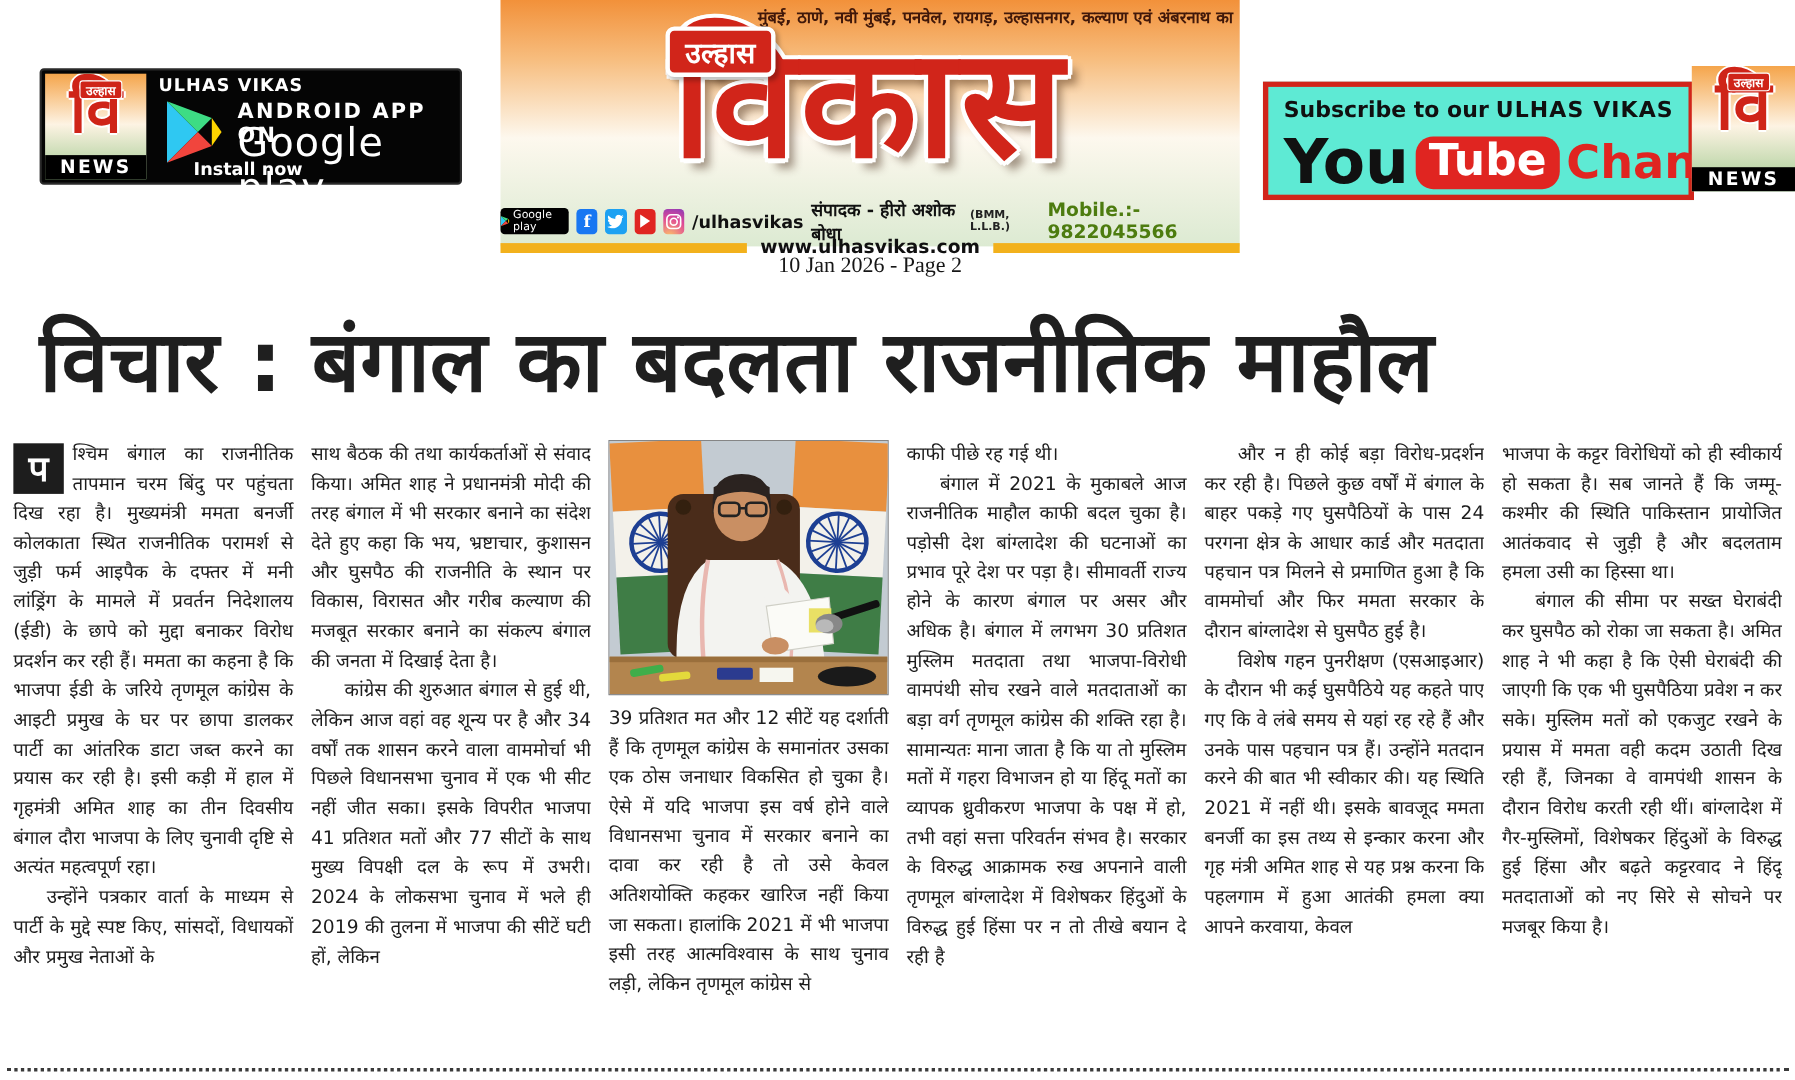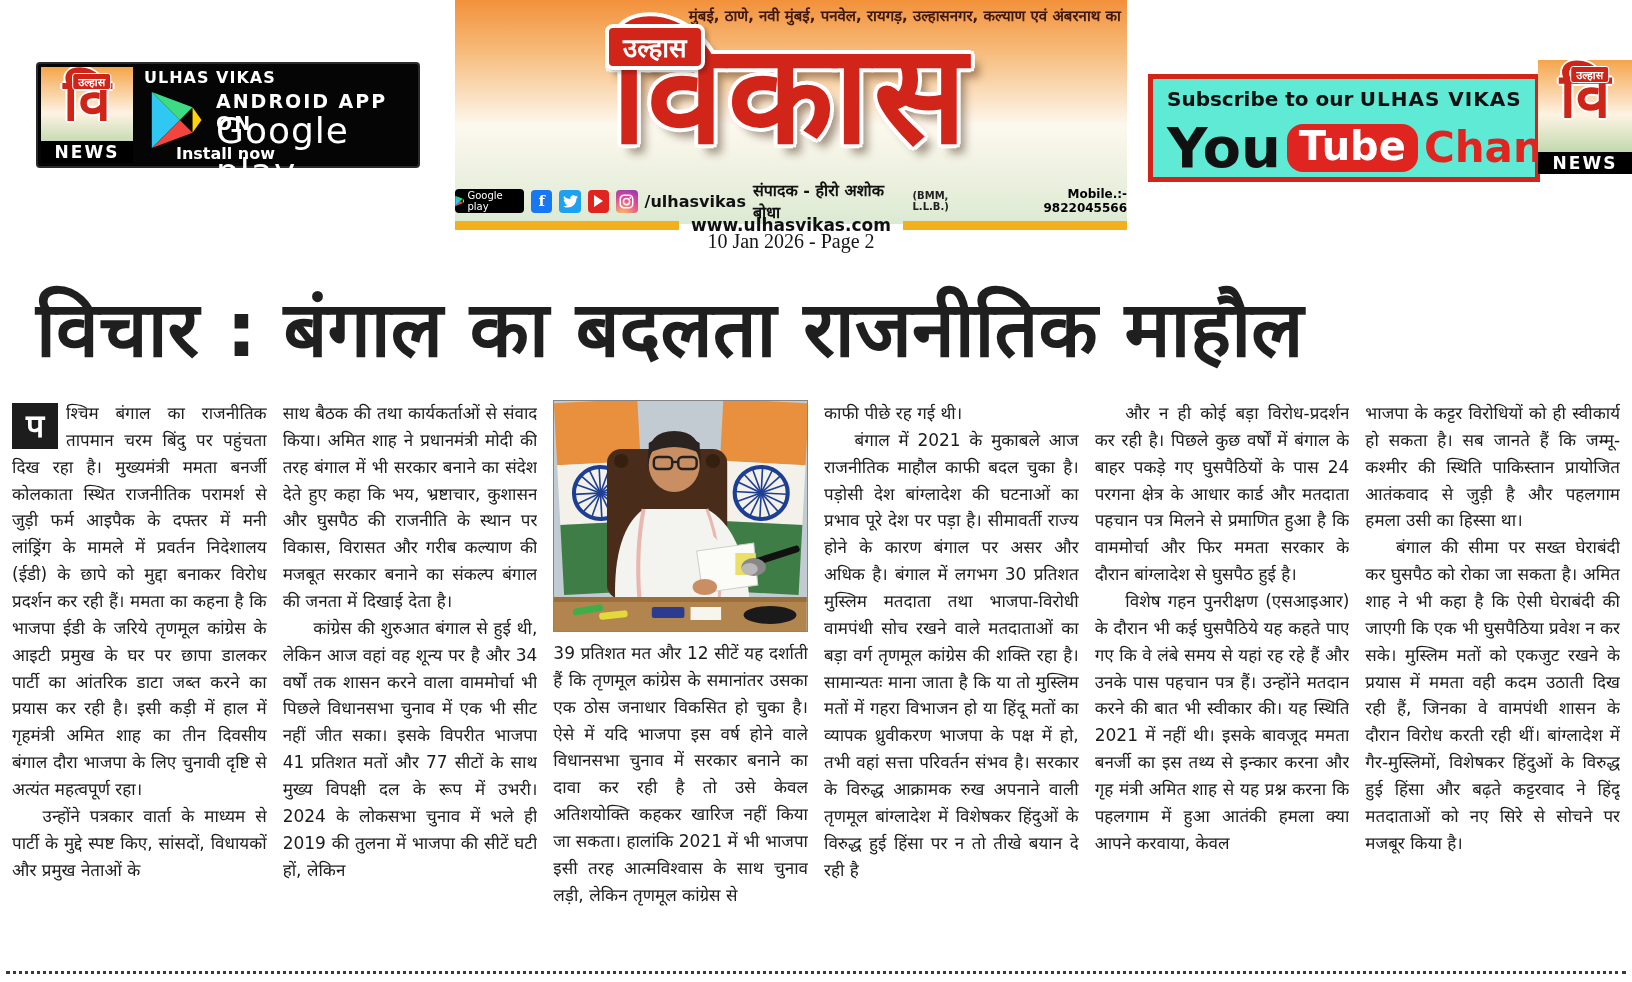--- a/index.html
+++ b/index.html
@@ -35,21 +35,21 @@
   .play-badge { width:74px; height:24px; background:#000; border-radius:4px; color:#fff; display:flex; align-items:center; justify-content:center; gap:3px; font-size:10px; }
   .soc { width:23px; height:23px; border-radius:4px; display:flex; align-items:center; justify-content:center; color:#fff; font-weight:800; font-size:15px; }
   .soc.fb { background:#1877f2; font-family:"DejaVu Serif", serif; }
   .soc.tw { background:#1da1f2; }
   .soc.yt { background:#e02521; }
   .soc.ig { background:radial-gradient(circle at 30% 110%, #fdc468 0%, #df4996 60%, #8a3ab9 100%); }
   .yt-tri { width:0; height:0; border-left:9px solid #fff; border-top:6px solid transparent; border-bottom:6px solid transparent; }
   .meta-handle { font-size:16px; font-weight:800; color:#111; }
   .meta-editor { font-size:16px; font-weight:800; color:#111; }
   .meta-quals { font-size:10px; font-weight:700; color:#222; }
-  .meta-mobile { margin-left:auto; font-size:12px; font-weight:800; color:#000000;text-align:right; }
+  .meta-mobile { margin-left:auto; font-size:17px; font-weight:800; color:#4d7c0f; }
   .web-bar { position:absolute; left:455px; top:218px; width:672px; height:14px; display:flex; align-items:center; gap:12px; }
   .web-bar .bar { flex:1; height:9px; background:#f2b11c; }
   .web-bar .url { font-size:17px; font-weight:800; color:#101010; white-space:nowrap; }
 
   
   .right-banner { position:absolute; left:1148px; top:60px; width:484px; height:114px; }
   .yt-box { position:absolute; left:0; top:2px; width:392px; height:108px; background:#5eead4; border:5px solid #d1251a; outline:2px solid #fff; padding:8px 10px 4px 14px;margin-top:12px; }
   .sub-line { font-size:20px; color:#101010; white-space:nowrap; }
   .sub-line .normal { font-weight:700; font-family:"DejaVu Sans", sans-serif; }
   .sub-line .boldname { font-weight:900; letter-spacing:1px; }
@@ -265,21 +265,21 @@
       <p>काफी पीछे रह गई थी।</p>
       <p class="indent">बंगाल में 2021 के मुकाबले आज राजनीतिक माहौल काफी बदल चुका है। पड़ोसी देश बांग्लादेश की घटनाओं का प्रभाव पूरे देश पर पड़ा है। सीमावर्ती राज्य होने के कारण बंगाल पर असर और अधिक है। बंगाल में लगभग 30 प्रतिशत मुस्लिम मतदाता तथा भाजपा-विरोधी वामपंथी सोच रखने वाले मतदाताओं का बड़ा वर्ग तृणमूल कांग्रेस की शक्ति रहा है। सामान्यतः माना जाता है कि या तो मुस्लिम मतों में गहरा विभाजन हो या हिंदू मतों का व्यापक ध्रुवीकरण भाजपा के पक्ष में हो, तभी वहां सत्ता परिवर्तन संभव है। सरकार के विरुद्ध आक्रामक रुख अपनाने वाली तृणमूल बांग्लादेश में विशेषकर हिंदुओं के विरुद्ध हुई हिंसा पर न तो तीखे बयान दे रही है</p>
     </div>
 
     <div class="col">
       <p class="indent">और न ही कोई बड़ा विरोध-प्रदर्शन कर रही है। पिछले कुछ वर्षों में बंगाल के बाहर पकड़े गए घुसपैठियों के पास 24 परगना क्षेत्र के आधार कार्ड और मतदाता पहचान पत्र मिलने से प्रमाणित हुआ है कि वाममोर्चा और फिर ममता सरकार के दौरान बांग्लादेश से घुसपैठ हुई है।</p>
       <p class="indent">विशेष गहन पुनरीक्षण (एसआइआर) के दौरान भी कई घुसपैठिये यह कहते पाए गए कि वे लंबे समय से यहां रह रहे हैं और उनके पास पहचान पत्र हैं। उन्होंने मतदान करने की बात भी स्वीकार की। यह स्थिति 2021 में नहीं थी। इसके बावजूद ममता बनर्जी का इस तथ्य से इन्कार करना और गृह मंत्री अमित शाह से यह प्रश्न करना कि पहलगाम में हुआ आतंकी हमला क्या आपने करवाया, केवल</p>
     </div>
 
     <div class="col">
-      <p>भाजपा के कट्टर विरोधियों को ही स्वीकार्य हो सकता है। सब जानते हैं कि जम्मू-कश्मीर की स्थिति पाकिस्तान प्रायोजित आतंकवाद से जुड़ी है और पहलगाम हमला उसी का हिस्सा था।</p>
+      <p>भाजपा के कट्टर विरोधियों को ही स्वीकार्य हो सकता है। सब जानते हैं कि जम्मू-कश्मीर की स्थिति पाकिस्तान प्रायोजित आतंकवाद से जुड़ी है और बदलताम हमला उसी का हिस्सा था।</p>
       <p class="indent">बंगाल की सीमा पर सख्त घेराबंदी कर घुसपैठ को रोका जा सकता है। अमित शाह ने भी कहा है कि ऐसी घेराबंदी की जाएगी कि एक भी घुसपैठिया प्रवेश न कर सके। मुस्लिम मतों को एकजुट रखने के प्रयास में ममता वही कदम उठाती दिख रही हैं, जिनका वे वामपंथी शासन के दौरान विरोध करती रही थीं। बांग्लादेश में गैर-मुस्लिमों, विशेषकर हिंदुओं के विरुद्ध हुई हिंसा और बढ़ते कट्टरवाद ने हिंदू मतदाताओं को नए सिरे से सोचने पर मजबूर किया है।</p>
     </div>
 
   </div>
 
   <div class="bottom-rule"></div>
 
 </div>
 
 </body></html>

